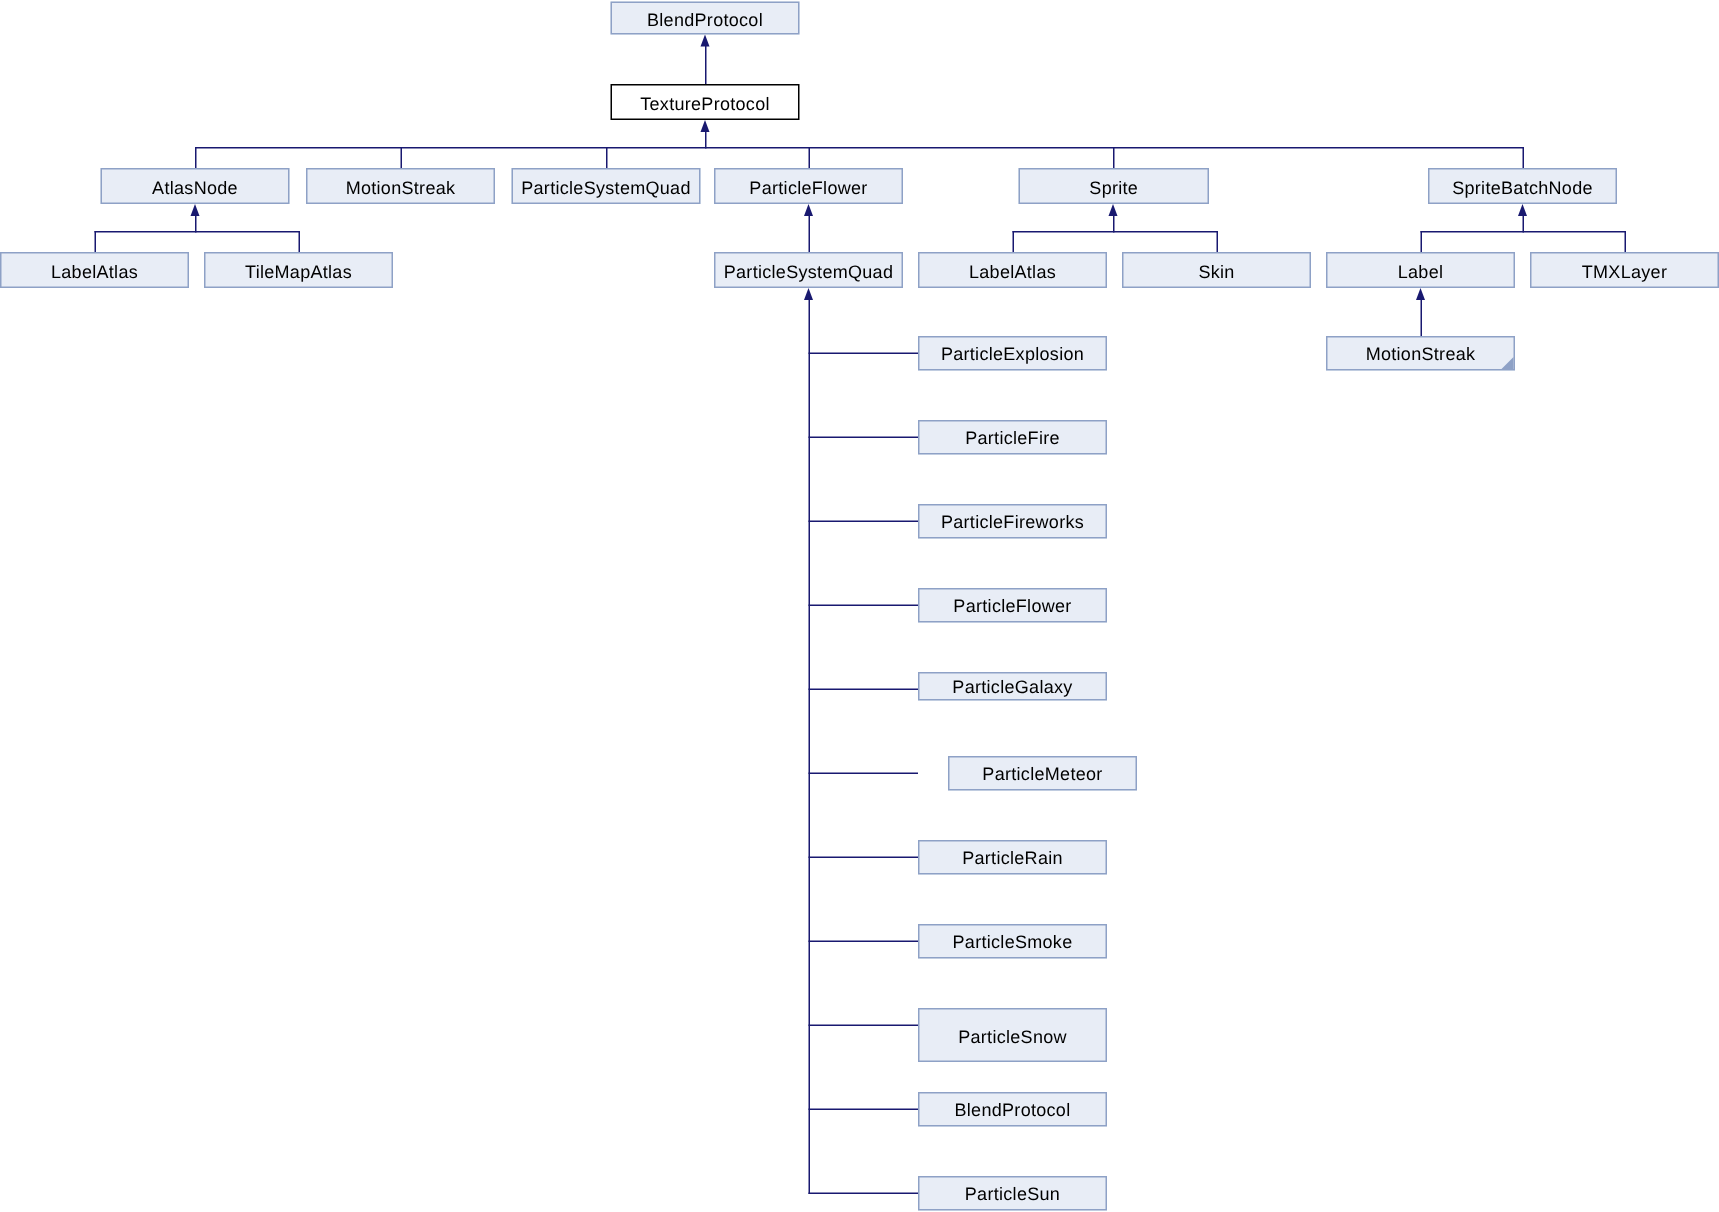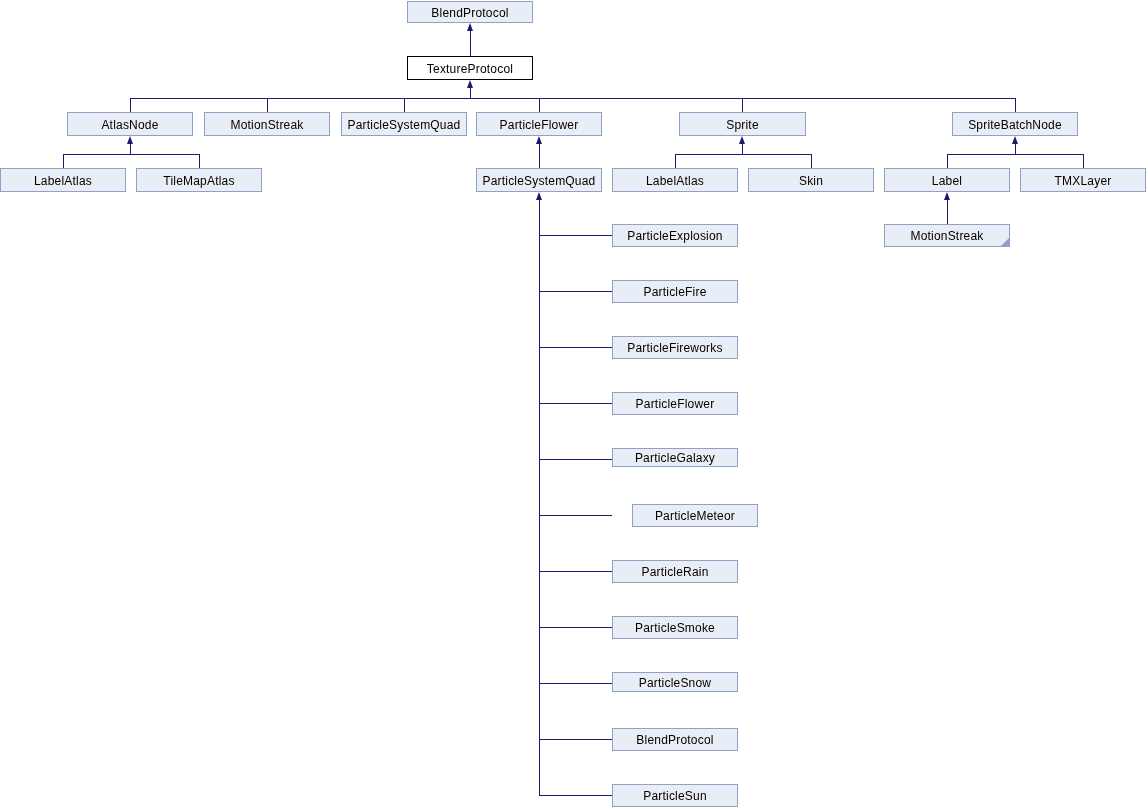--- a/index.html
+++ b/index.html
@@ -178,21 +178,21 @@
     </div>
   <div class="node" style="left:632px;top:504px;height:23px">
       <span class="lbl">ParticleMeteor</span>
     </div>
   <div class="node" style="left:612px;top:560px;height:23px">
       <span class="lbl">ParticleRain</span>
     </div>
   <div class="node" style="left:612px;top:616px;height:23px">
       <span class="lbl">ParticleSmoke</span>
     </div>
-  <div class="node" style="left:612px;top:672px;height:20px">
+  <div class="node" style="left:612px;top:672px;height:36px">
       <span class="lbl">ParticleSnow</span>
     </div>
   <div class="node" style="left:612px;top:728px;height:23px">
       <span class="lbl">BlendProtocol</span>
     </div>
   <div class="node" style="left:612px;top:784px;height:23px">
       <span class="lbl">ParticleSun</span>
     </div>
 
 </div>

